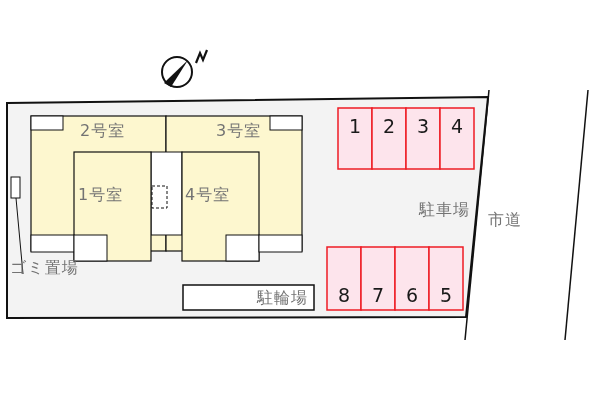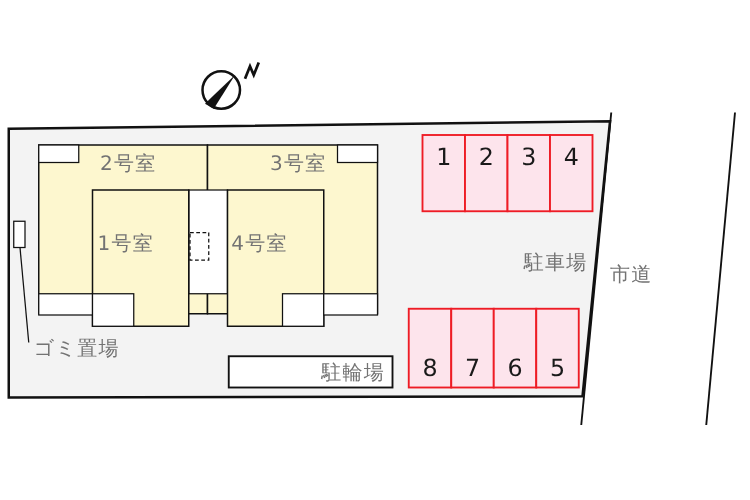--- a/index.html
+++ b/index.html
@@ -66,21 +66,21 @@
     <rect x="395" y="247" width="34" height="63"></rect>
     <rect x="429" y="247" width="34" height="63"></rect>
   </g>
 </svg>
 
 <div class="lbl" style="left:80px;top:121px;">2号室</div>
 <div class="lbl" style="left:187px;top:121px;margin-left:29px;">3号室</div>
 <div class="lbl" style="left:78px;top:185px;text-align:center;">1号室</div>
 <div class="lbl" style="left:185px;top:185px;">4号室</div>
 
-<div class="lbl" style="left:10px;top:269px;margin-left:17px;">ゴミ置場</div>
+<div class="lbl" style="left:10px;top:258px;">ゴミ置場</div>
 <div class="lbl" style="left:217px;top:288px;padding-left:40px;">駐輪場</div>
 <div class="lbl" style="left:374px;top:200px;margin-left:45px;">駐車場</div>
 <div class="lbl" style="left:488px;top:210px;">市道</div>
 
 <div class="num" style="left:338px;top:115px;width:34px;">1</div>
 <div class="num" style="left:372px;top:115px;width:34px;">2</div>
 <div class="num" style="left:406px;top:115px;width:34px;">3</div>
 <div class="num" style="left:440px;top:115px;width:34px;">4</div>
 
 <div class="num" style="left:327px;top:284px;width:34px;">8</div>

